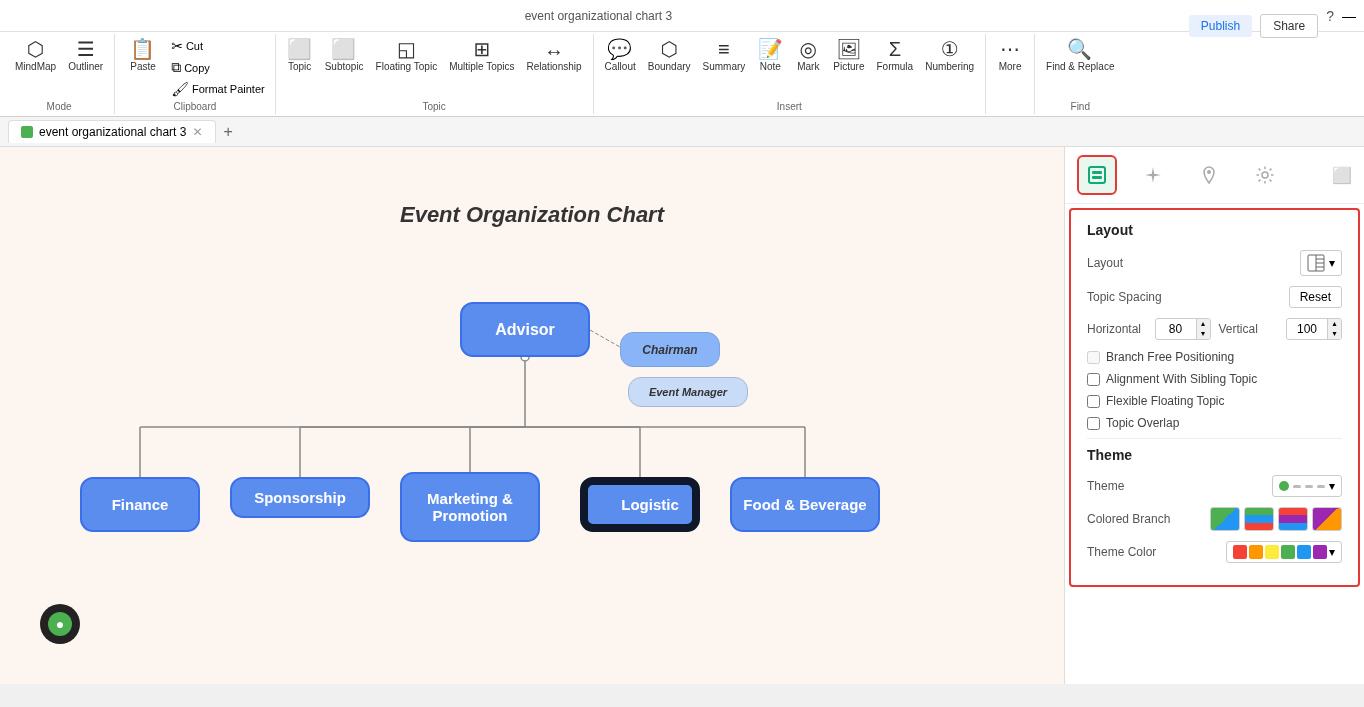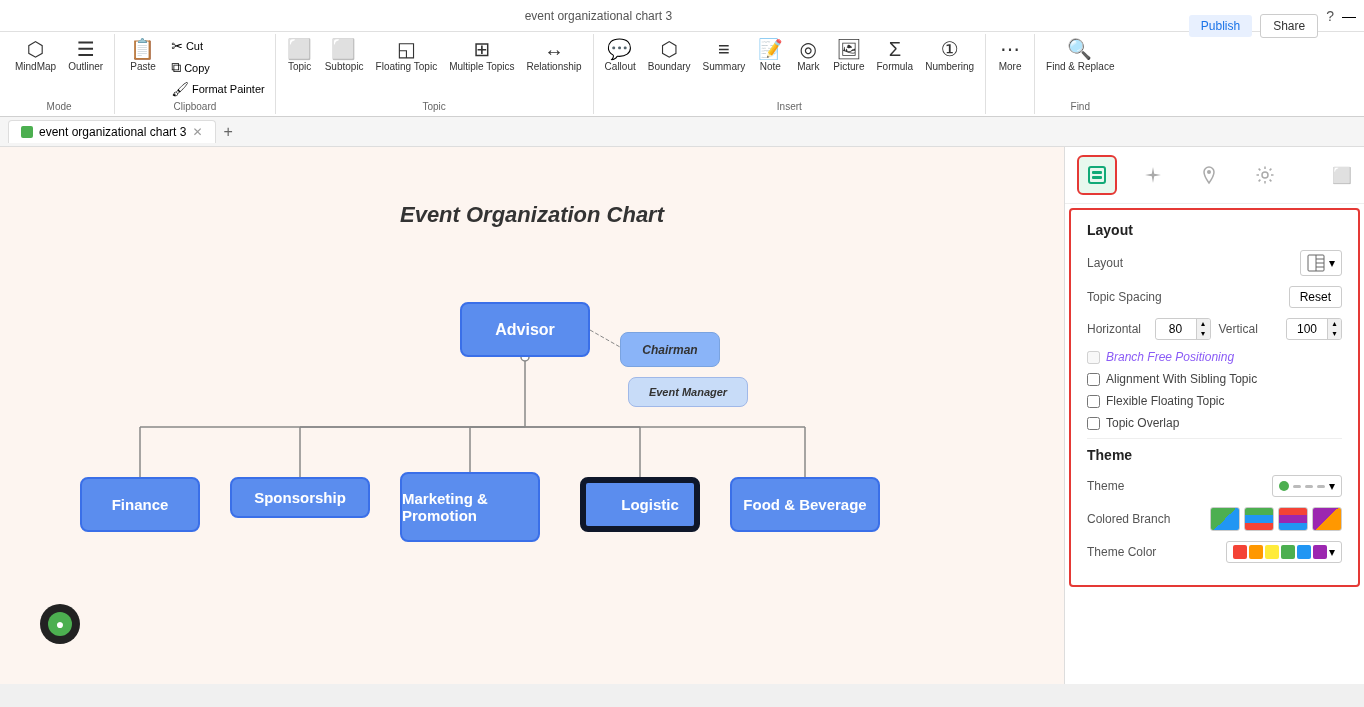--- a/index.html
+++ b/index.html
@@ -43,28 +43,28 @@
 
     
     .main-area { display: flex; height: calc(100vh - 170px); }
 
     
     .canvas { flex: 1; background: #fdf5f0; position: relative; overflow: hidden; }
 
     
     .node-title { position: absolute; font-style: italic; font-weight: bold; font-size: 22px; color: #333; left: 50%; transform: translateX(-50%); top: 55px; white-space: nowrap; }
 
-    .node { position: absolute; border-radius: 8px; display: flex; align-items: center; justify-content: center; font-weight: bold; color: #fff; font-size: 16px; text-align: left; cursor: pointer; }
+    .node { position: absolute; border-radius: 13px; display: flex; align-items: center; justify-content: center; font-weight: bold; color: #fff; font-size: 16px; text-align: center; cursor: pointer; }
     .node.advisor { background: #5b8dee; border: 2px solid #3a6fe8; width: 130px; height: 55px; left: 460px; top: 155px; }
     .node.chairman { background: #8ab4f8; border: 1px solid #7aa3e0; width: 100px; height: 35px; left: 620px; top: 185px; font-size: 12px; color: #333; font-style: italic; }
     .node.event-manager { background: #c8dcf8; border: 1px solid #a0b8e8; width: 120px; height: 30px; left: 628px; top: 230px; font-size: 11px; color: #333; font-style: italic; }
     .node.finance { background: #5b8dee; border: 2px solid #3a6fe8; width: 120px; height: 55px; left: 80px; top: 330px; font-size: 15px; }
     .node.sponsorship { background: #5b8dee; border: 2px solid #3a6fe8; width: 140px; height: 41px; left: 230px; top: 330px; font-size: 15px; }
     .node.marketing { background: #5b8dee; border: 2px solid #3a6fe8; width: 140px; height: 70px; left: 400px; top: 325px; font-size: 15px; }
-    .node.logistic { background: #5b8dee; border: 6px solid #0f172a; width: 120px; height: 55px; left: 580px; top: 330px; font-size: 15px; padding-left: 20px; }
+    .node.logistic { background: #5b8dee; border: 8px solid #0f172a; width: 120px; height: 55px; left: 580px; top: 330px; font-size: 15px; padding-left: 20px; }
     .node.food { background: #5b8dee; border: 2px solid #3a6fe8; width: 150px; height: 55px; left: 730px; top: 330px; font-size: 15px; }
 
     
     .connections { position: absolute; top: 0; left: 0; width: 100%; height: 100%; pointer-events: none; }
 
     
     .right-panel { width: 300px; background: #fff; border-left: 1px solid #ddd; overflow-y: auto; }
 
     .panel-icons { display: flex; align-items: center; padding: 8px 12px; gap: 16px; border-bottom: 1px solid #eee; }
     .panel-icon-btn { width: 40px; height: 40px; display: flex; align-items: center; justify-content: center; cursor: pointer; border-radius: 6px; font-size: 18px; color: #555; }
@@ -80,21 +80,21 @@
 
     .panel-number-row { display: flex; align-items: center; margin-bottom: 10px; }
     .number-field { display: flex; align-items: center; border: 1px solid #ccc; border-radius: 3px; overflow: hidden; }
     .number-input { width: 40px; text-align: center; border: none; outline: none; font-size: 12px; padding: 2px; }
     .number-spinners { display: flex; flex-direction: column; }
     .spinner-btn { width: 14px; height: 10px; background: #f0f0f0; border: none; cursor: pointer; display: flex; align-items: center; justify-content: center; font-size: 8px; line-height: 1; border-left: 1px solid #ccc; }
 
     .checkbox-row { display: flex; align-items: center; gap: 6px; margin-bottom: 8px; }
     .checkbox-row input[type=checkbox] { width: 13px; height: 13px; cursor: pointer; }
     .checkbox-label { font-size: 12px; color: #444; }
-    .checkbox-row.disabled .checkbox-label { color: #8b5cf6; font-style: italic; }
+    .checkbox-row.disabled .checkbox-label { color: #404040; }
 
     .divider { height: 1px; background: #eee; margin: 8px 0; }
     .theme-dots { display: flex; gap: 4px; align-items: center; }
     .theme-dot { width: 10px; height: 10px; border-radius: 50%; }
     .branch-options { display: flex; gap: 4px; margin-left: auto; }
     .branch-opt { width: 30px; height: 24px; border: 1px solid #ccc; border-radius: 3px; cursor: pointer; display: flex; align-items: center; justify-content: center; font-size: 10px; }
     .color-swatch { width: 14px; height: 14px; border-radius: 2px; }
 
     
     .ai-bubble { position: absolute; bottom: 40px; left: 40px; width: 40px; height: 40px; border-radius: 50%; background: #222; display: flex; align-items: center; justify-content: center; cursor: pointer; z-index: 10; }

